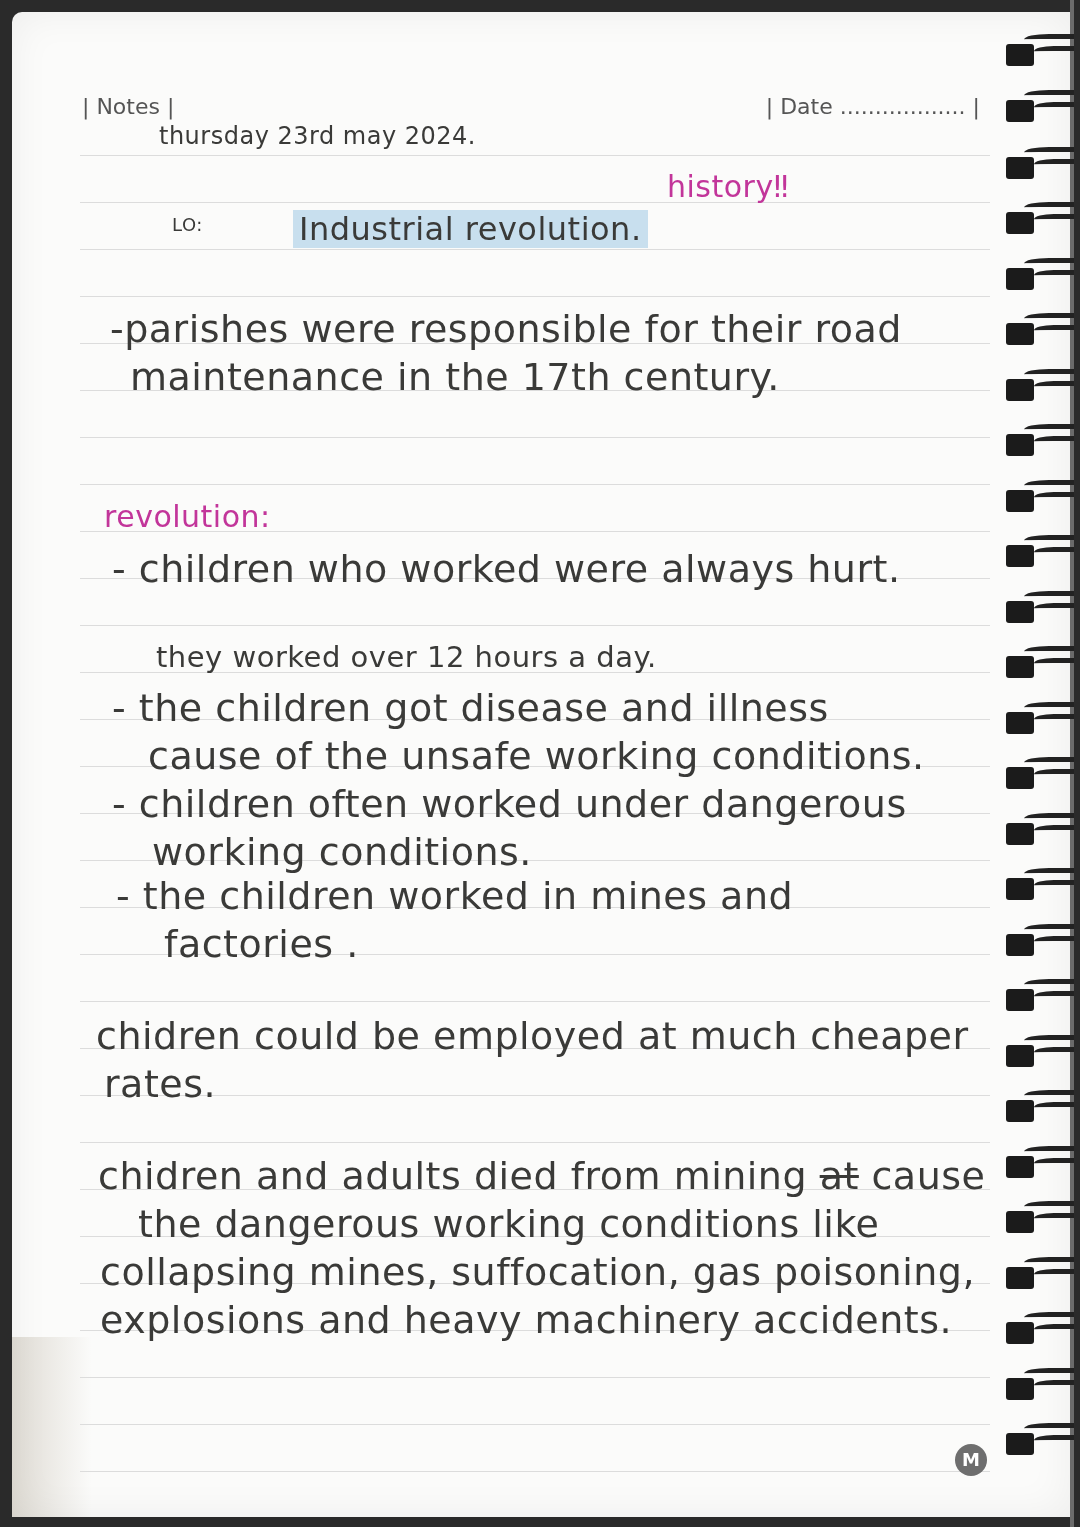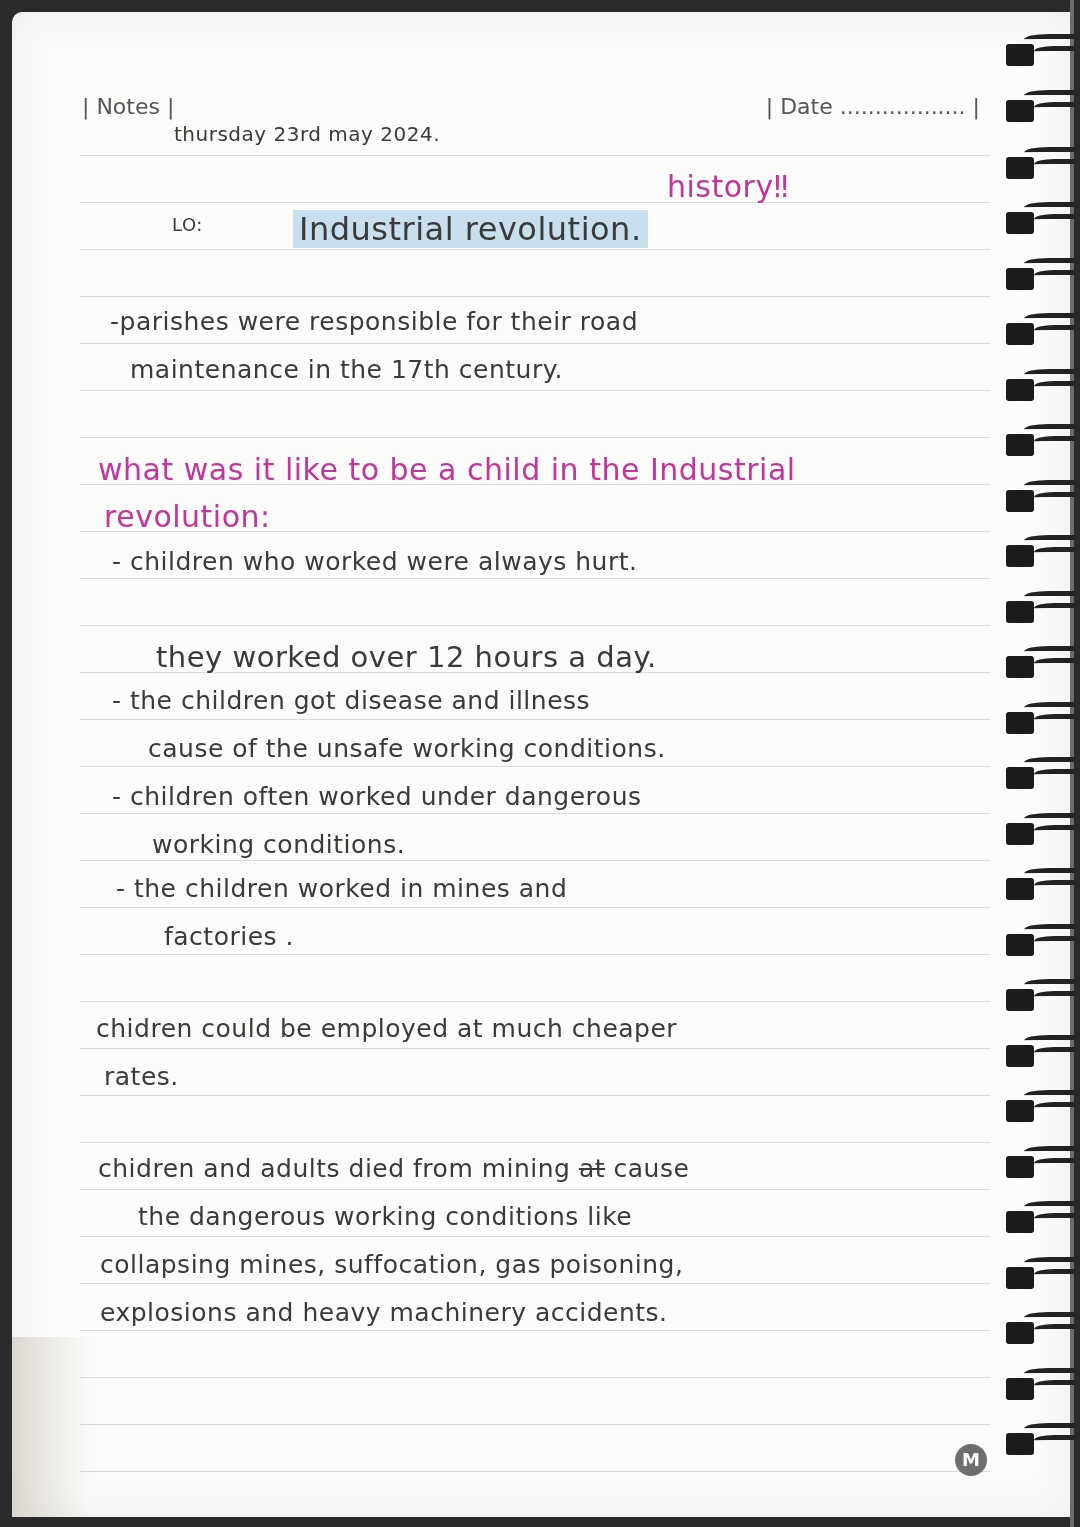--- a/index.html
+++ b/index.html
@@ -30,21 +30,21 @@
   .header .date { position: absolute; right: 0; top: 0; }
   .rule {
     position: absolute; left: 68px; width: 910px; height: 1px;
     background: #dcdcdc;
   }
   .hw {
     position: absolute;
     font-family: "DejaVu Sans", sans-serif;
     font-weight: normal;
     color: #3a3a38;
-    font-size: 25px;
+    font-size: 38px;
     letter-spacing: 0.5px;
     white-space: nowrap;
   }
   .pink { color: #c2359a; }
   .hl { background: #c8dfee; padding: 0 6px; }
   .strike { text-decoration: line-through; }
   .spiral {
     position: absolute; right: 0; top: 0; width: 80px; height: 1527px;
   }
   .coil {
@@ -107,31 +107,30 @@
     <div class="rule" style="top:1130px"></div>
     <div class="rule" style="top:1177px"></div>
     <div class="rule" style="top:1224px"></div>
     <div class="rule" style="top:1271px"></div>
     <div class="rule" style="top:1318px"></div>
     <div class="rule" style="top:1365px"></div>
     <div class="rule" style="top:1412px"></div>
     <div class="rule" style="top:1459px"></div>
   </div>
 
-  <div class="hw" style="left:162px; top:110px; font-size:20px;">thursday 23rd may 2024.</div>
+  <div class="hw" style="left:147px; top:110px; font-size:24px;">thursday 23rd may 2024.</div>
   <div class="hw pink" style="left:655px; top:157px; font-size:30px;">history‼</div>
   <div class="hw" style="left:160px; top:202px; font-size:18px;">LO:</div>
   <div class="hw" style="left:244px; top:198px; font-size:32px;padding-left:37px;">
     <span class="hl">Industrial revolution.</span>
   </div>
 
   <div class="hw" style="left:98px; top:295px;">-parishes were responsible for their road</div>
   <div class="hw" style="left:118px; top:343px;">maintenance in the 17th century.</div>
 
-  <div class="hw pink" style="left:86px; top:440px; font-size:30px;">what was it like to be a child in the Industrial</div>
   <div class="hw pink" style="left:92px; top:487px; font-size:30px;">revolution:</div>
 
   <div class="hw" style="left:100px; top:535px;">- children who worked were always hurt.</div>
   <div class="hw" style="left:144px; top:628px; font-size:29px;">they worked over 12 hours a day.</div>
   <div class="hw" style="left:100px; top:674px;">- the children got disease and illness</div>
   <div class="hw" style="left:136px; top:722px;">cause of the unsafe working conditions.</div>
   <div class="hw" style="left:100px; top:770px;">- children often worked under dangerous</div>
   <div class="hw" style="left:140px; top:818px;">working conditions.</div>
   <div class="hw" style="left:104px; top:862px;">- the children worked in mines and</div>
   <div class="hw" style="left:152px; top:910px;">factories .</div>

